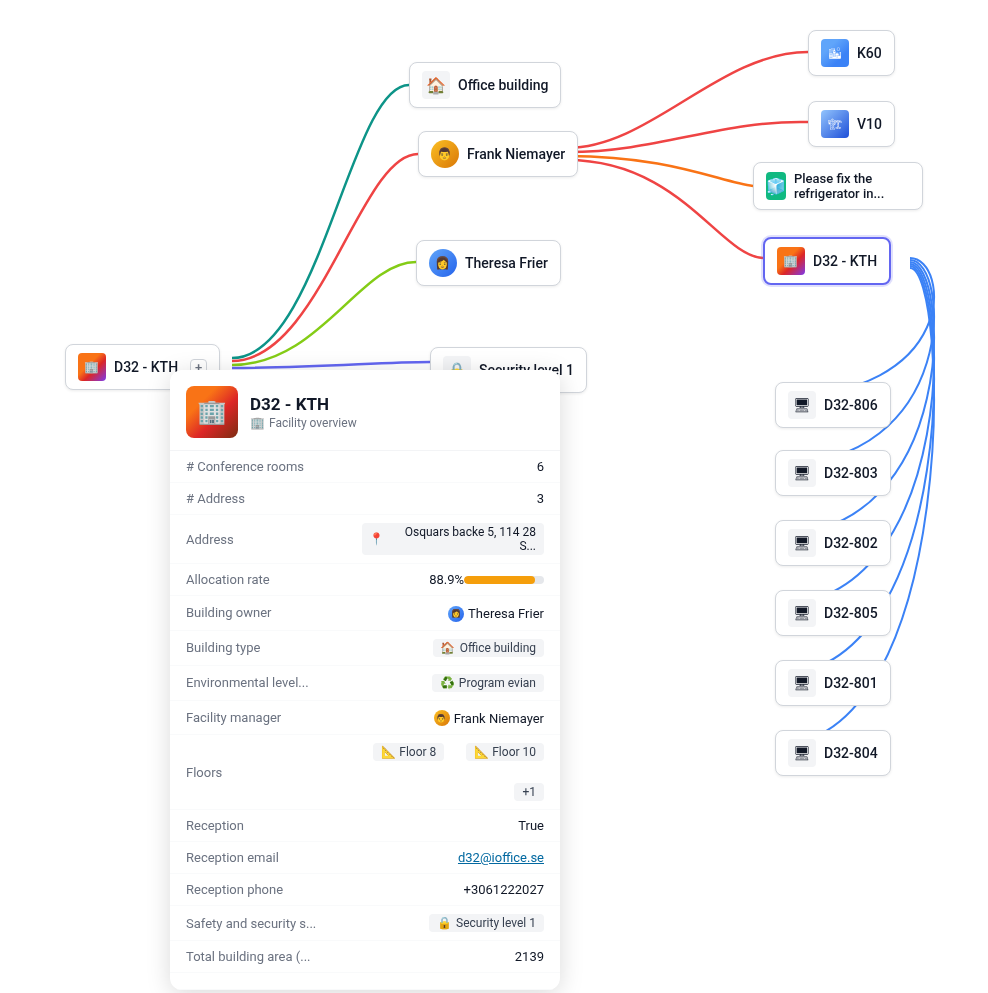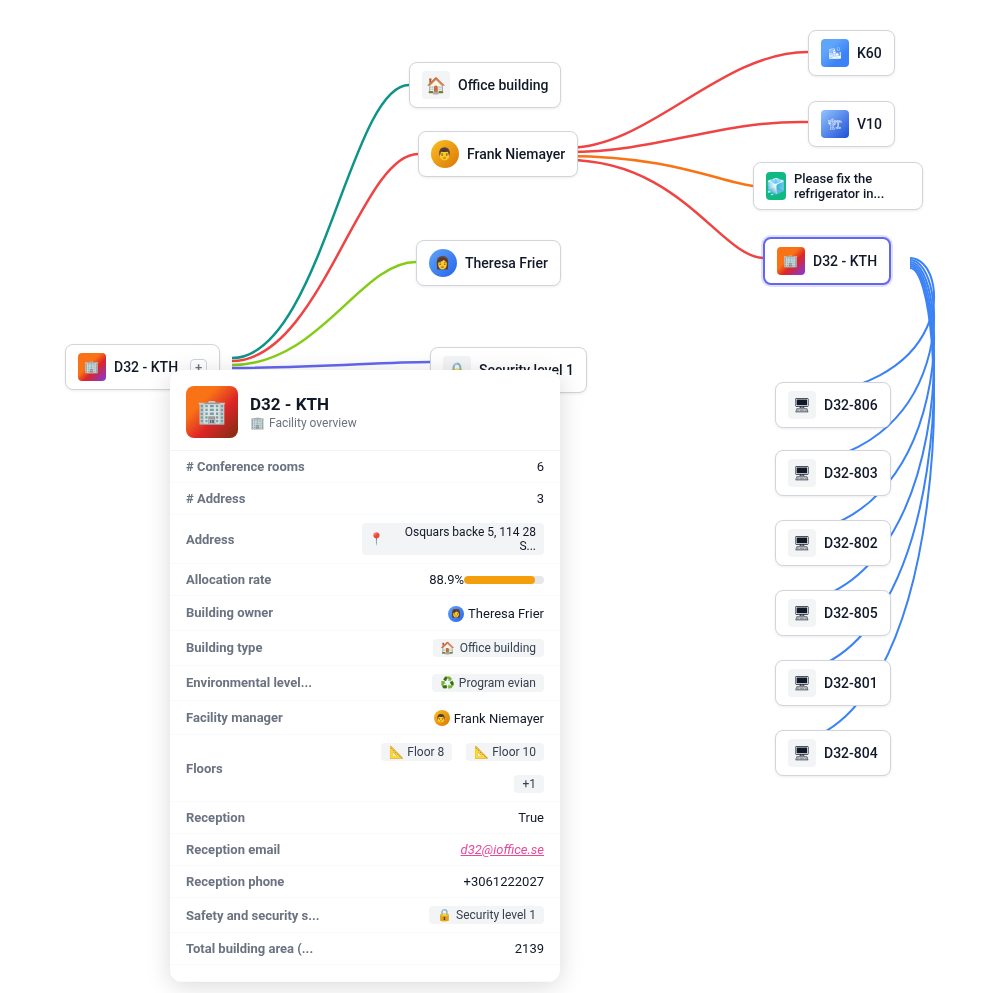--- a/index.html
+++ b/index.html
@@ -163,21 +163,20 @@
 
     .popup-table td {
       padding: 8px 16px;
       font-size: 13px;
       vertical-align: middle;
     }
 
     .popup-table td:first-child {
       color: #6b7280;
       width: 45%;
-      font-weight: bold;
     }
 
     .popup-table td:last-child {
       color: #111827;
       text-align: right;
     }
 
     .tag {
       display: inline-flex;
       align-items: center;
@@ -203,22 +202,21 @@
       overflow: hidden;
     }
 
     .progress-fill {
       height: 100%;
       background: #f59e0b;
       border-radius: 4px;
     }
 
     .email-link {
-      color: #ec4899;
-      font-style: italic;
+      color: #0369a1;
     }
 
     .avatar-circle {
       width: 18px;
       height: 18px;
       border-radius: 50%;
       background: #d1d5db;
       display: inline-flex;
       align-items: center;
       justify-content: center;
@@ -422,21 +420,21 @@
       <td>
         <span style="display:inline-flex;align-items:center;gap:4px;">
           <span class="avatar-circle" style="width:16px;height:16px;background:linear-gradient(135deg,#fbbf24,#d97706);font-size:8px;display:inline-flex;align-items:center;justify-content:center;border-radius:50%;color:white;">👨</span>
           <span>Frank Niemayer</span>
         </span>
       </td>
     </tr>
     <tr>
       <td><span>Floors</span></td>
       <td>
-        <span style="display:inline-flex;align-items:center;gap:14px;flex-wrap:wrap;justify-content:flex-end;">
+        <span style="display:inline-flex;align-items:center;gap:22px;flex-wrap:wrap;justify-content:flex-end;">
           <span class="tag">📐 Floor 8</span>
           <span class="tag">📐 Floor 10</span>
           <span class="tag">+1</span>
         </span>
       </td>
     </tr>
     <tr>
       <td><span>Reception</span></td>
       <td><span>True</span></td>
     </tr>

